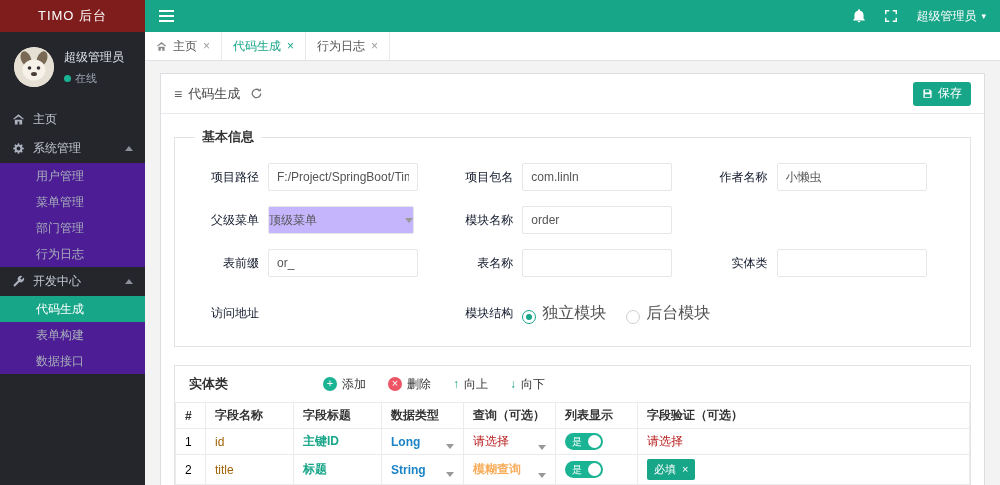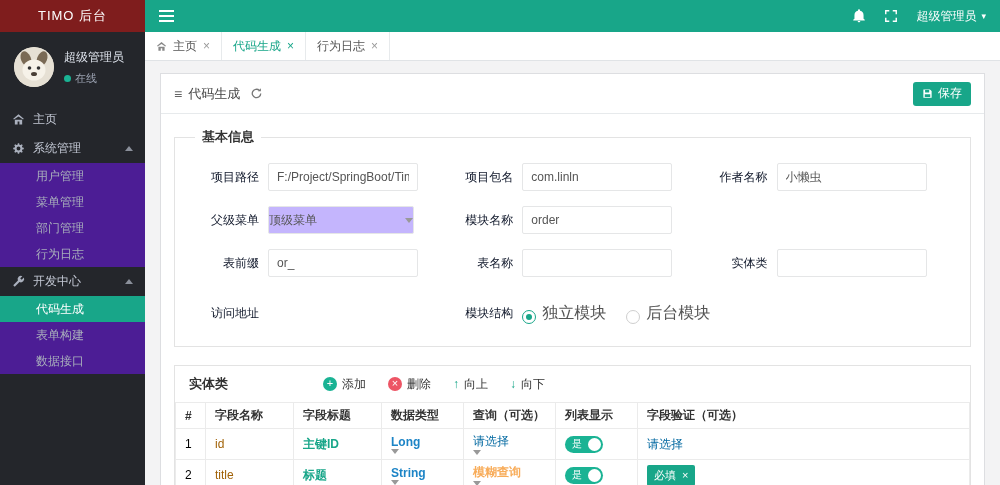--- a/index.html
+++ b/index.html
@@ -74,24 +74,24 @@
   .ic { width:14px; height:14px; border-radius:50%; color:#fff; font-size:11px; line-height:13px; text-align:center; display:inline-block; flex-shrink:0; }
   .ic-add { background:#1ab394; }
   .ic-del { background:#ed5565; }
   .arr { color:#18a689; font-weight:bold; font-size:12px; }
 
   table.entity-table { width:100%; border-collapse:collapse; font-size:12px; }
   .entity-table th, .entity-table td { border:1px solid #ebebeb; padding:4px 9px; height:26px; text-align:left; vertical-align:middle; }
   .entity-table th { color:#333; font-weight:bold; background:#fff; }
   .c-name { color:#a16207; }
   .c-title { color:#18a689; font-weight:bold; }
-  .cell-select { display:flex; align-items:flex-start; justify-content:space-between; cursor:pointer;flex-direction:column; }
+  .cell-select { display:flex; align-items:flex-end; justify-content:space-between; cursor:pointer; }
   .t-blue { color:#1c84c6; font-weight:bold; }
   .t-orange { color:#f8ac59; font-weight:bold; }
-  .ph { color:#0369a1; }
+  .ph { color:#b91c1c; }
 
   .toggle { width:38px; height:17px; border-radius:9px; position:relative; cursor:pointer; display:flex; align-items:center; }
   .toggle.on { background:#1ab394; }
   .toggle.on .t-label { color:#fff; font-size:10px; margin-left:7px; }
   .toggle .knob { position:absolute; width:13px; height:13px; background:#fff; border-radius:50%; top:2px; }
   .toggle.on .knob { right:2px; }
 
   .tag { background:#18a689; color:#fff; font-size:11px; padding:3px 7px; border-radius:2px; display:inline-flex; gap:6px; align-items:center; }
   .tag-close { cursor:pointer; font-size:11px; line-height:1; }
 </style>

